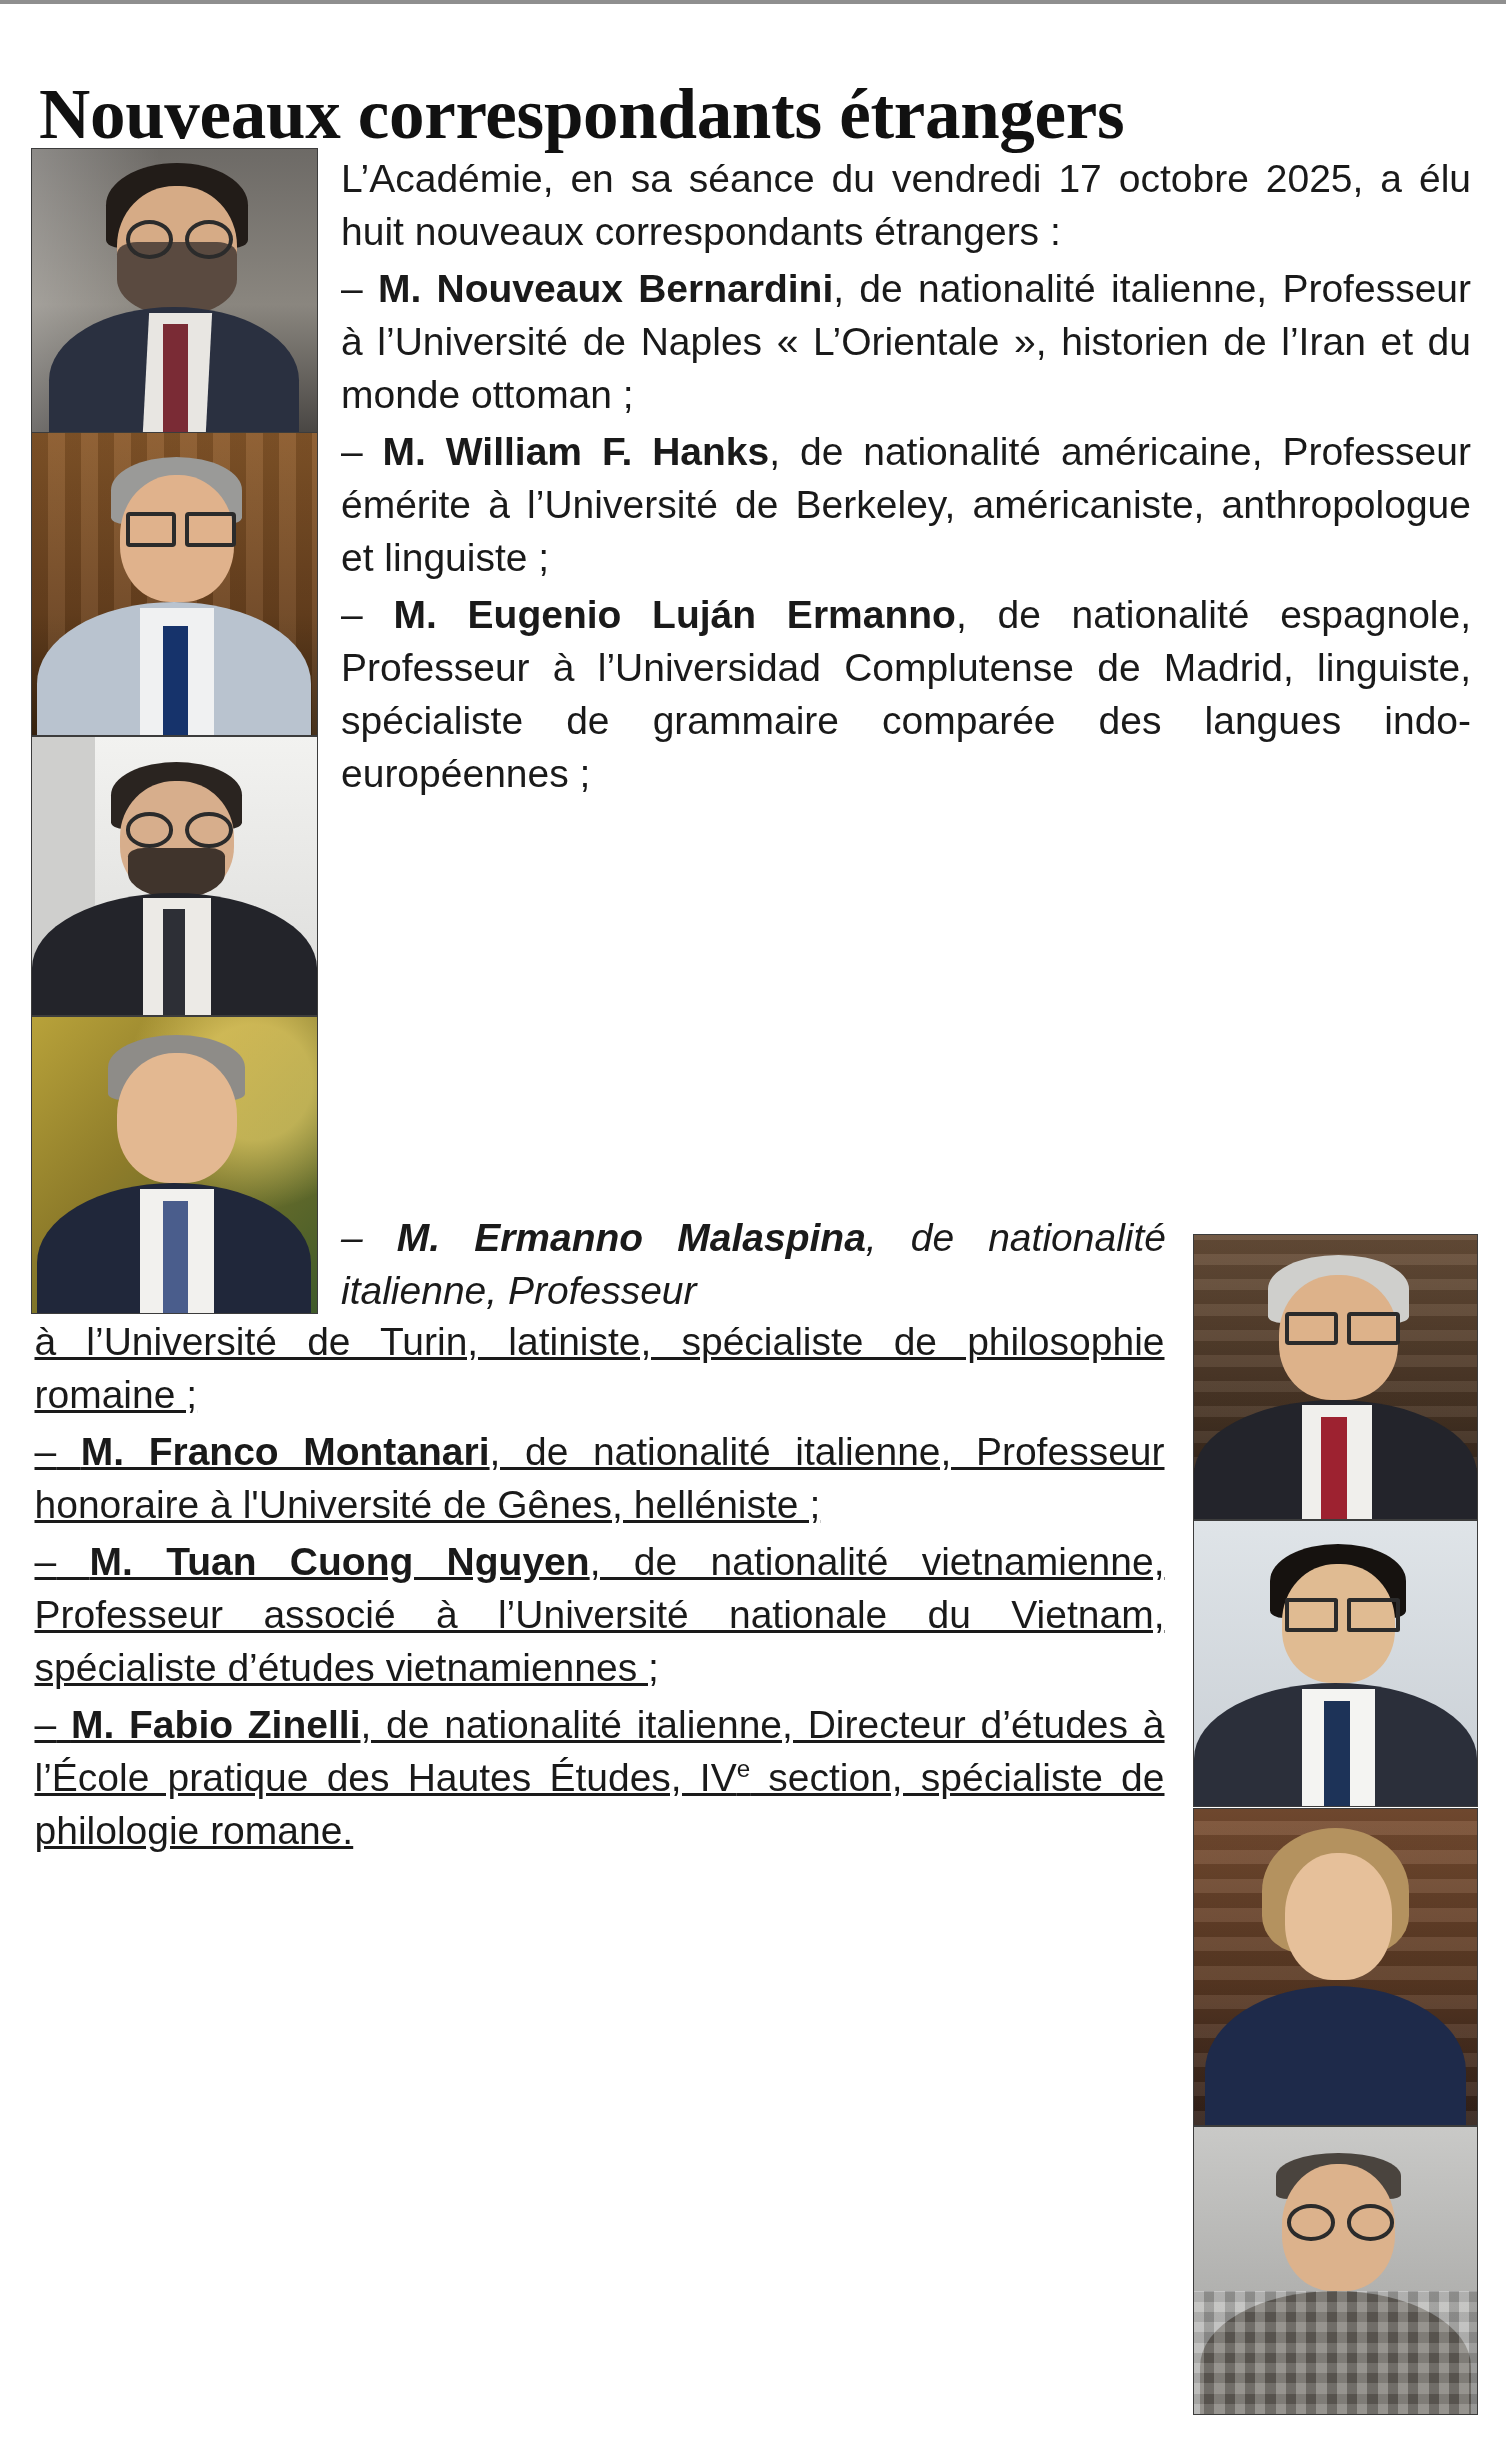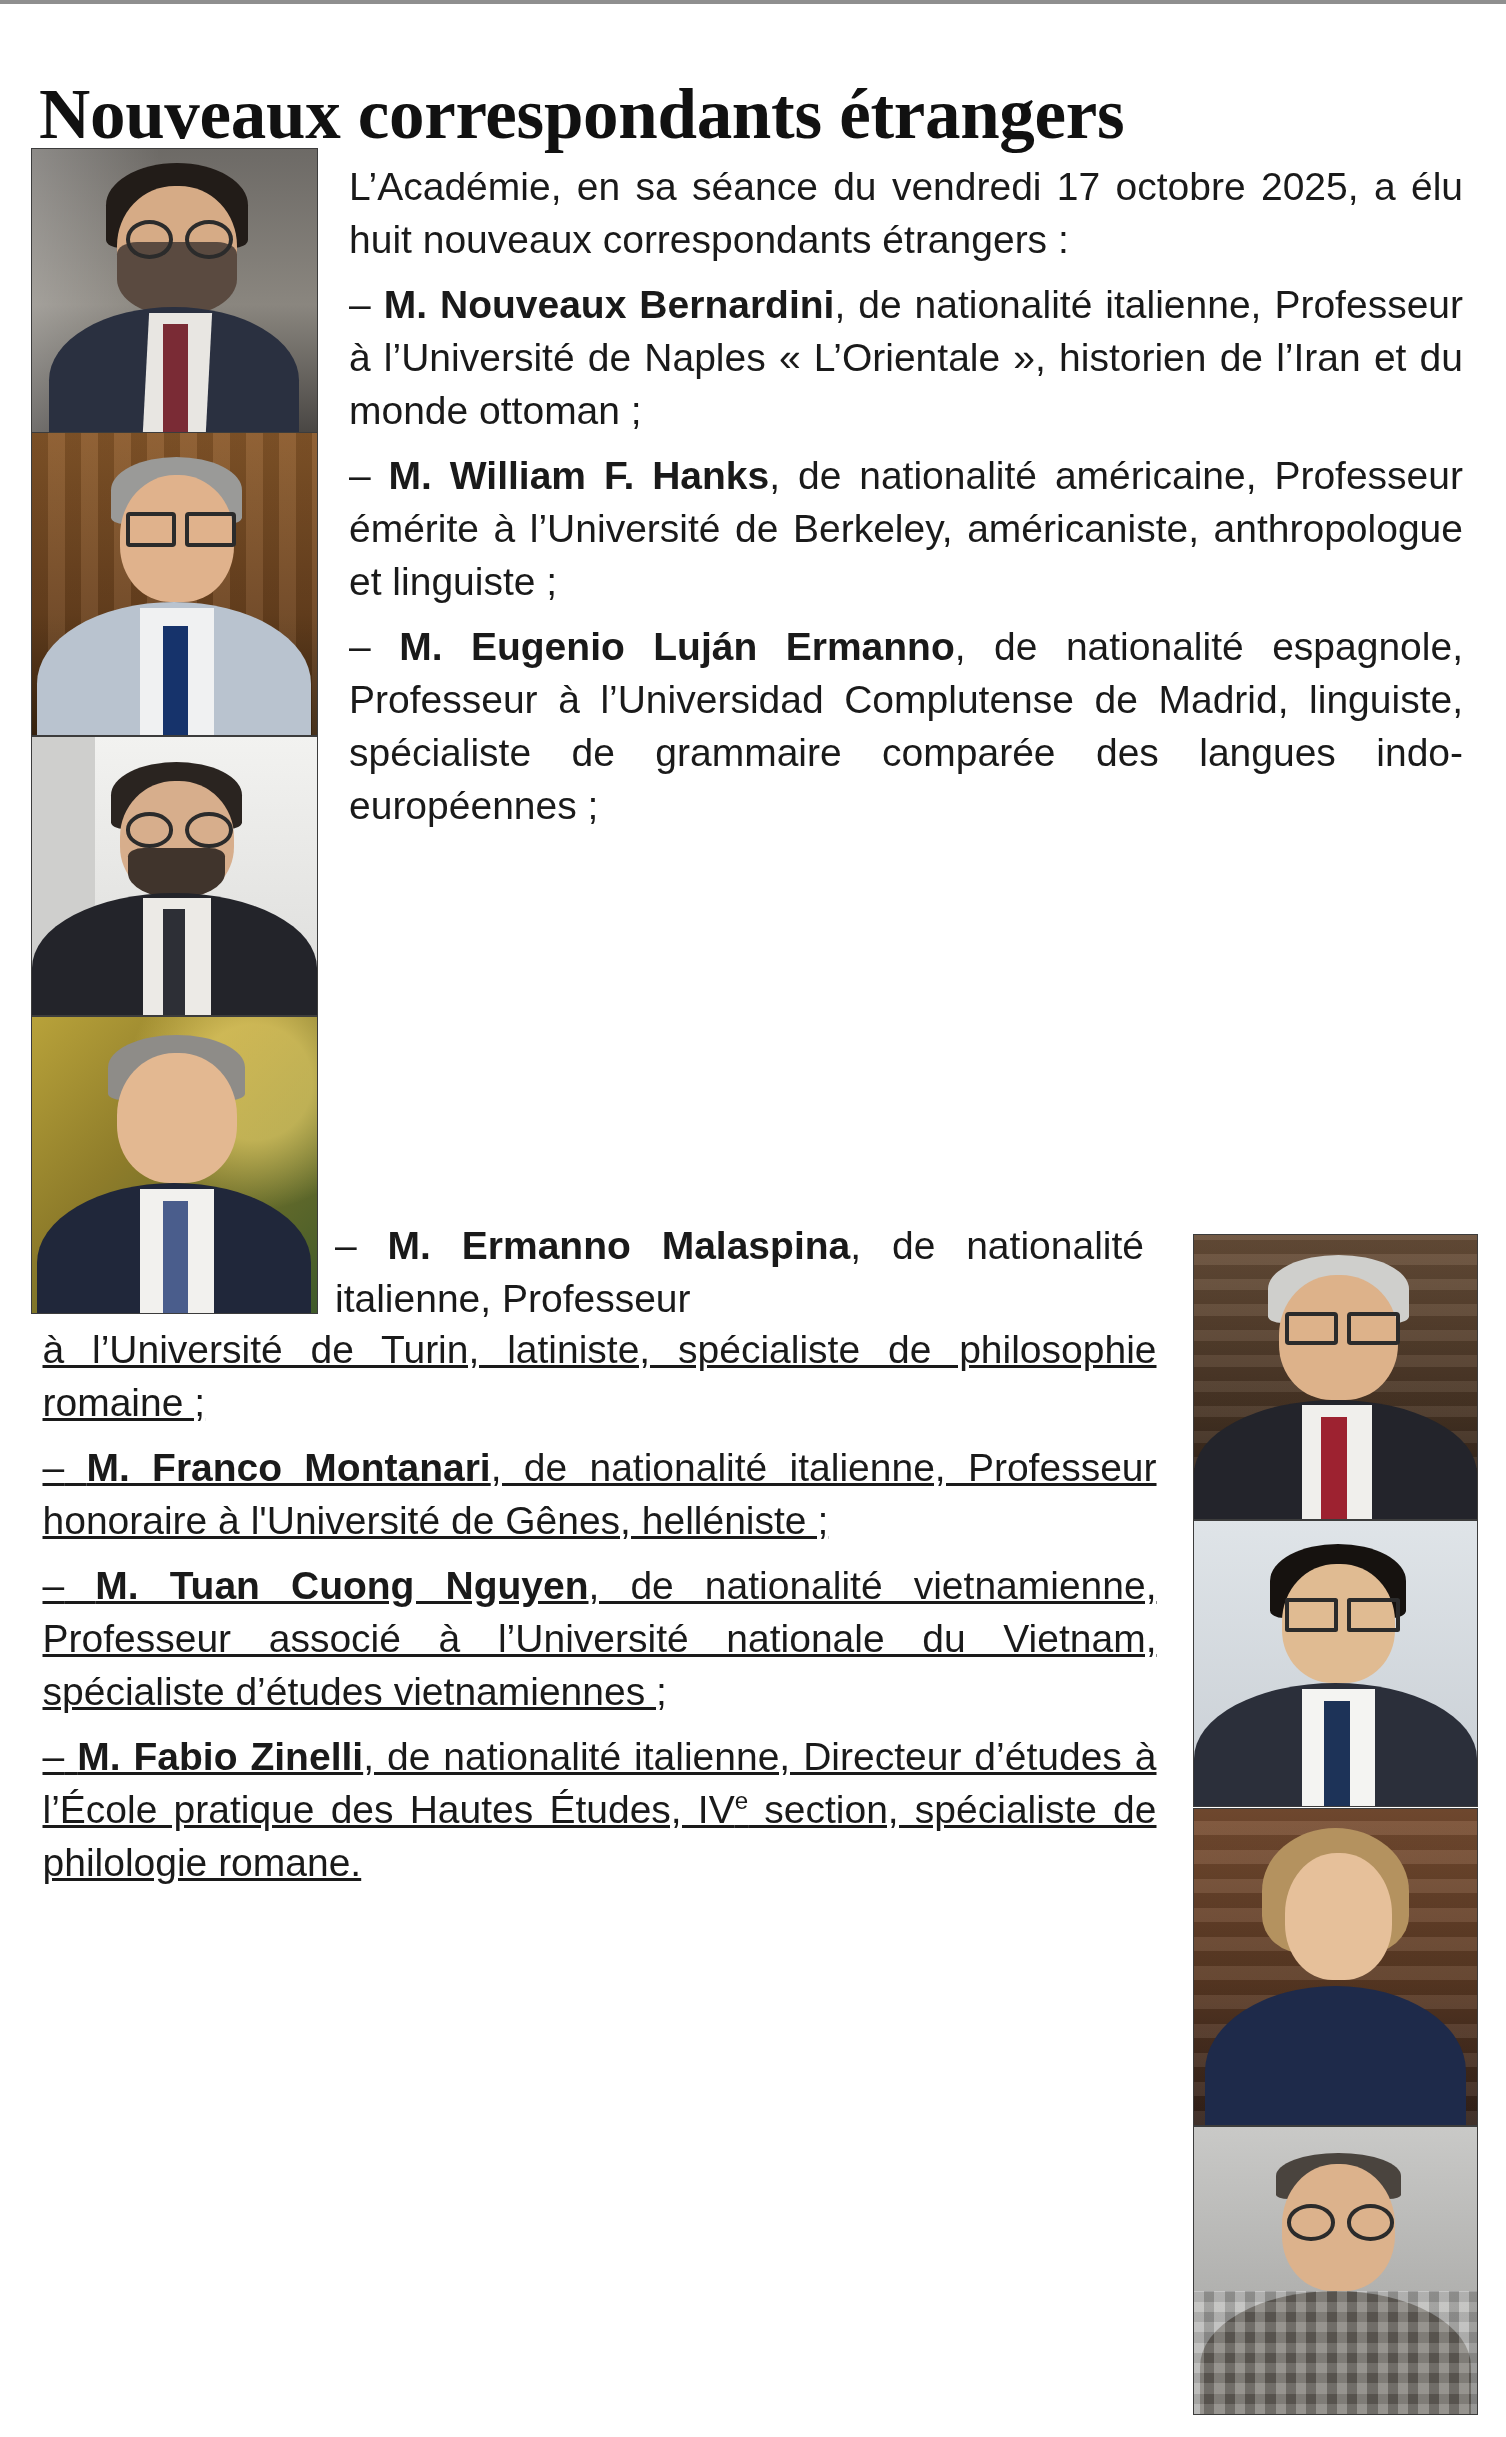--- a/index.html
+++ b/index.html
@@ -105,21 +105,21 @@
     left: 30.5px;
     top: 1336px;
     width: 1138px;
   }
   #para-bottom {
     left: 30.5px;
     top: 1482px;
     width: 1138px;
     text-decoration: underline;
   }
-  .col-text p { margin: 12px; }
+  .col-text p { margin: 4px; }
   .col-text b { font-weight: bold; }
   sup { font-size: 0.62em; vertical-align: super; }
 </style>
 </head>
 <body>
 
 <div id="page">
 
   <div class="rule-top"></div>
 
@@ -190,21 +190,21 @@
     <p>
       <span>–</span>
       <b>M. William F. Hanks</b><span>, de nationalité américaine, Professeur émérite à l’Université de Berkeley, américaniste, anthropologue et linguiste ;</span>
     </p>
     <p>
       <span>–</span>
       <b>M. Eugenio Luján Ermanno</b><span>, de nationalité espagnole, Professeur à l’Universidad Complutense de Madrid, linguiste, spécialiste de grammaire comparée des langues indo-européennes ;</span>
     </p>
   </div>
 
-  <div class="col-text" id="para-mid" style="left:323px; top:1207px; width:833px;">
+  <div class="col-text" id="para-mid" style="left:337px; top:1207px; width:833px;font-style:italic;">
     <p>
       <span>–</span>
       <b>M. Ermanno Malaspina</b>, de nationalité italienne, Professeur
     </p>
   </div>
 
   <div class="col-text" id="para-bottom" style="left:30.5px; top:1311px; width:1138px;">
     <p>à l’Université de Turin, latiniste, spécialiste de philosophie romaine ;</p>
     <p>
       <span>–</span>

